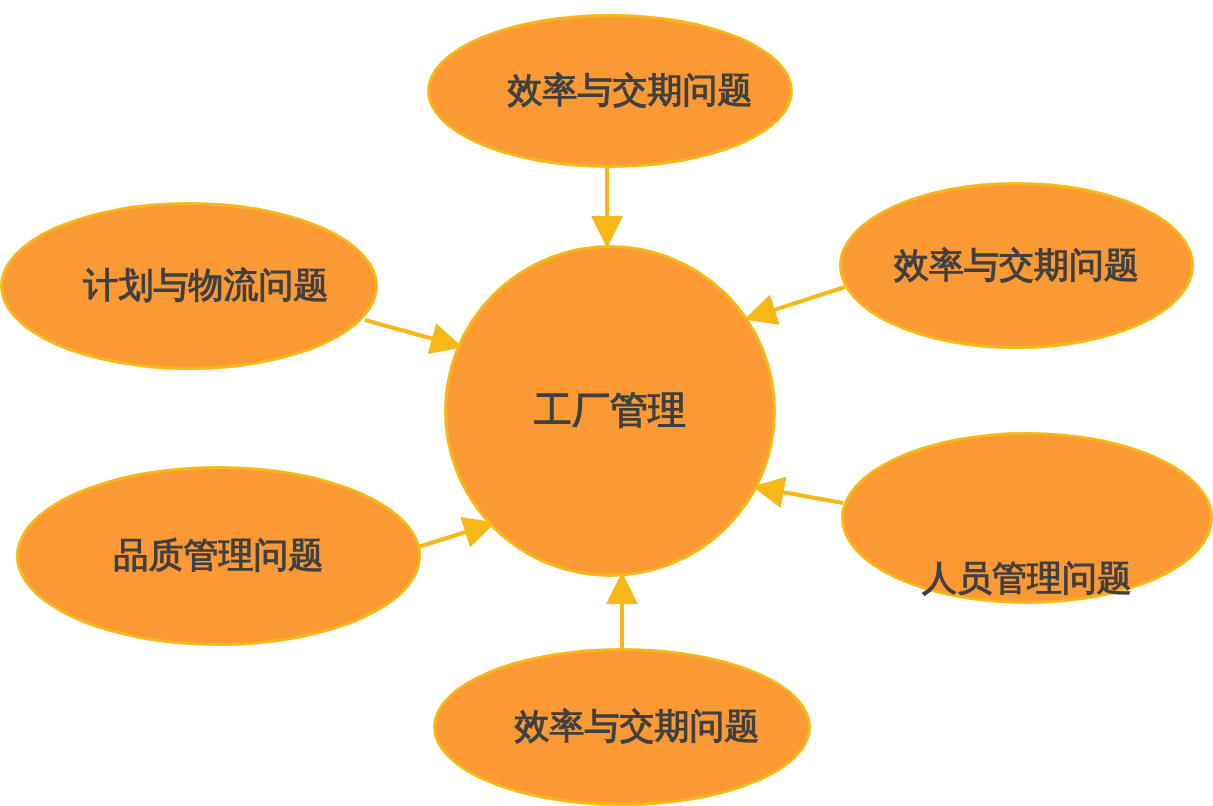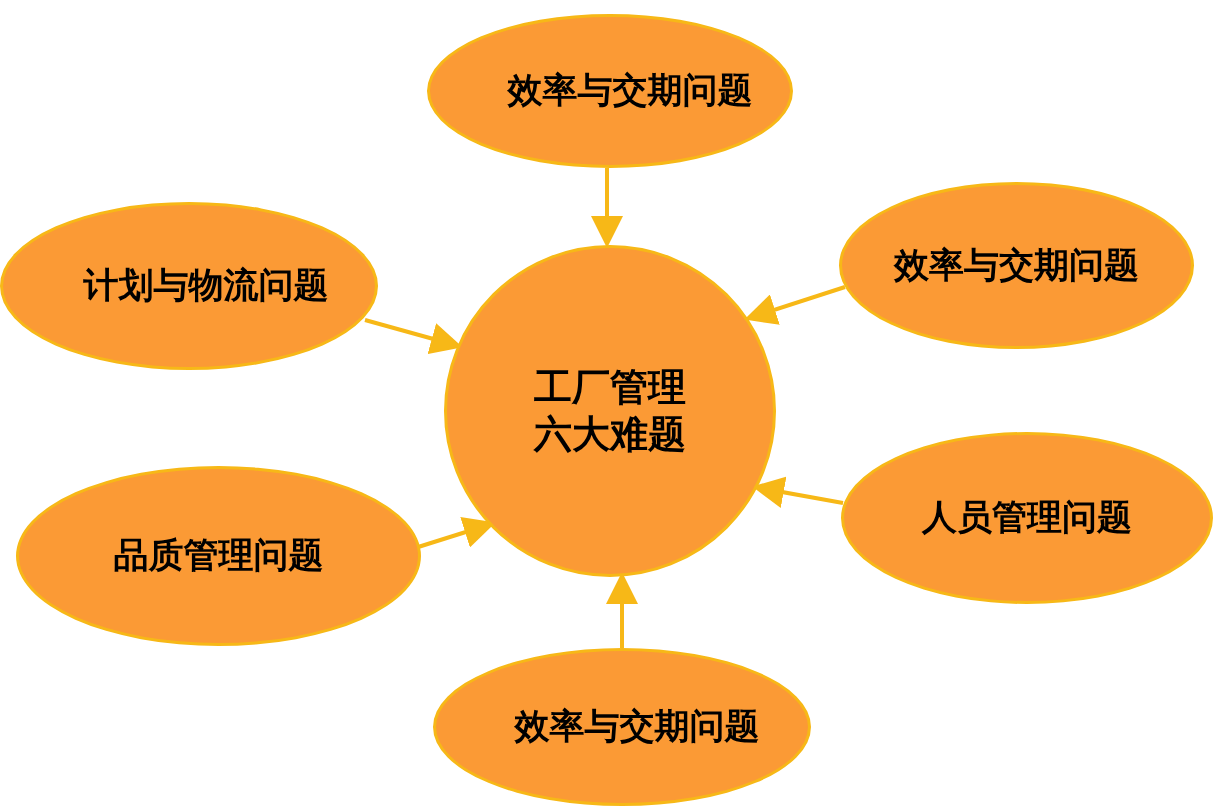--- a/index.html
+++ b/index.html
@@ -2,21 +2,21 @@
 <html><head>
 <meta charset="utf-8">
 <style>
   html, body { margin: 0; padding: 0; background: #ffffff; }
   body { width: 1213px; height: 806px; position: relative; overflow: hidden;
          font-family: "DejaVu Sans", sans-serif; }
   svg.links { position: absolute; left: 0; top: 0; width: 1213px; height: 806px; z-index: 1; }
   .node { position: absolute; box-sizing: border-box; background: #fb9a35;
           border: 3px solid #f7b817; border-radius: 50%;
           display: flex; align-items: center; justify-content: center; z-index: 2; }
-  .node-label { font-weight: bold; color: #000000; font-size: 35px; letter-spacing: 0px;
+  .node-label { font-weight: bold; color: #404040; font-size: 35px; letter-spacing: 0px;
                 white-space: nowrap; text-align: center; line-height: 1.25; }
   .center .node-label { font-size: 38px; }
 </style>
 </head>
 <body>
 
 <svg class="links" viewBox="0 0 1213 806">
   <defs>
     <marker id="ah" markerWidth="8" markerHeight="8" refX="6" refY="4" orient="auto" markerUnits="strokeWidth">
       <path d="M0,0 L8,4 L0,8 z" fill="#f7b817"></path>
@@ -26,33 +26,32 @@
   <line x1="845" y1="287" x2="752" y2="317" stroke="#f7b817" stroke-width="4" marker-end="url(#ah)"></line>
   <line x1="843" y1="503" x2="760" y2="488" stroke="#f7b817" stroke-width="4" marker-end="url(#ah)"></line>
   <line x1="622" y1="648" x2="622" y2="580" stroke="#f7b817" stroke-width="4" marker-end="url(#ah)"></line>
   <line x1="415" y1="548" x2="488" y2="525" stroke="#f7b817" stroke-width="4" marker-end="url(#ah)"></line>
   <line x1="365" y1="320" x2="455" y2="345" stroke="#f7b817" stroke-width="4" marker-end="url(#ah)"></line>
 </svg>
 
 <div class="node center" style="left:444px; top:245px; width:332px; height:332px;">
   <div class="node-label">
     <div>工厂管理</div>
-    <div>六大难题</div>
   </div>
 </div>
 
 <div class="node" style="left:427px; top:14px; width:366px; height:154px; padding-left:40px;">
   <span class="node-label">效率与交期问题</span>
 </div>
 
 <div class="node" style="left:839px; top:182px; width:355px; height:167px;">
   <span class="node-label">效率与交期问题</span>
 </div>
 
-<div class="node" style="left:841px; top:432px; width:372px; height:172px;">
+<div class="node" style="left:841px; top:432px; width:372px; height:172px;align-items:flex-end;">
   <span class="node-label">人员管理问题</span>
 </div>
 
 <div class="node" style="left:433px; top:648px; width:378px; height:158px; padding-left:30px;">
   <span class="node-label">效率与交期问题</span>
 </div>
 
 <div class="node" style="left:16px; top:466px; width:405px; height:180px;">
   <span class="node-label">品质管理问题</span>
 </div>

